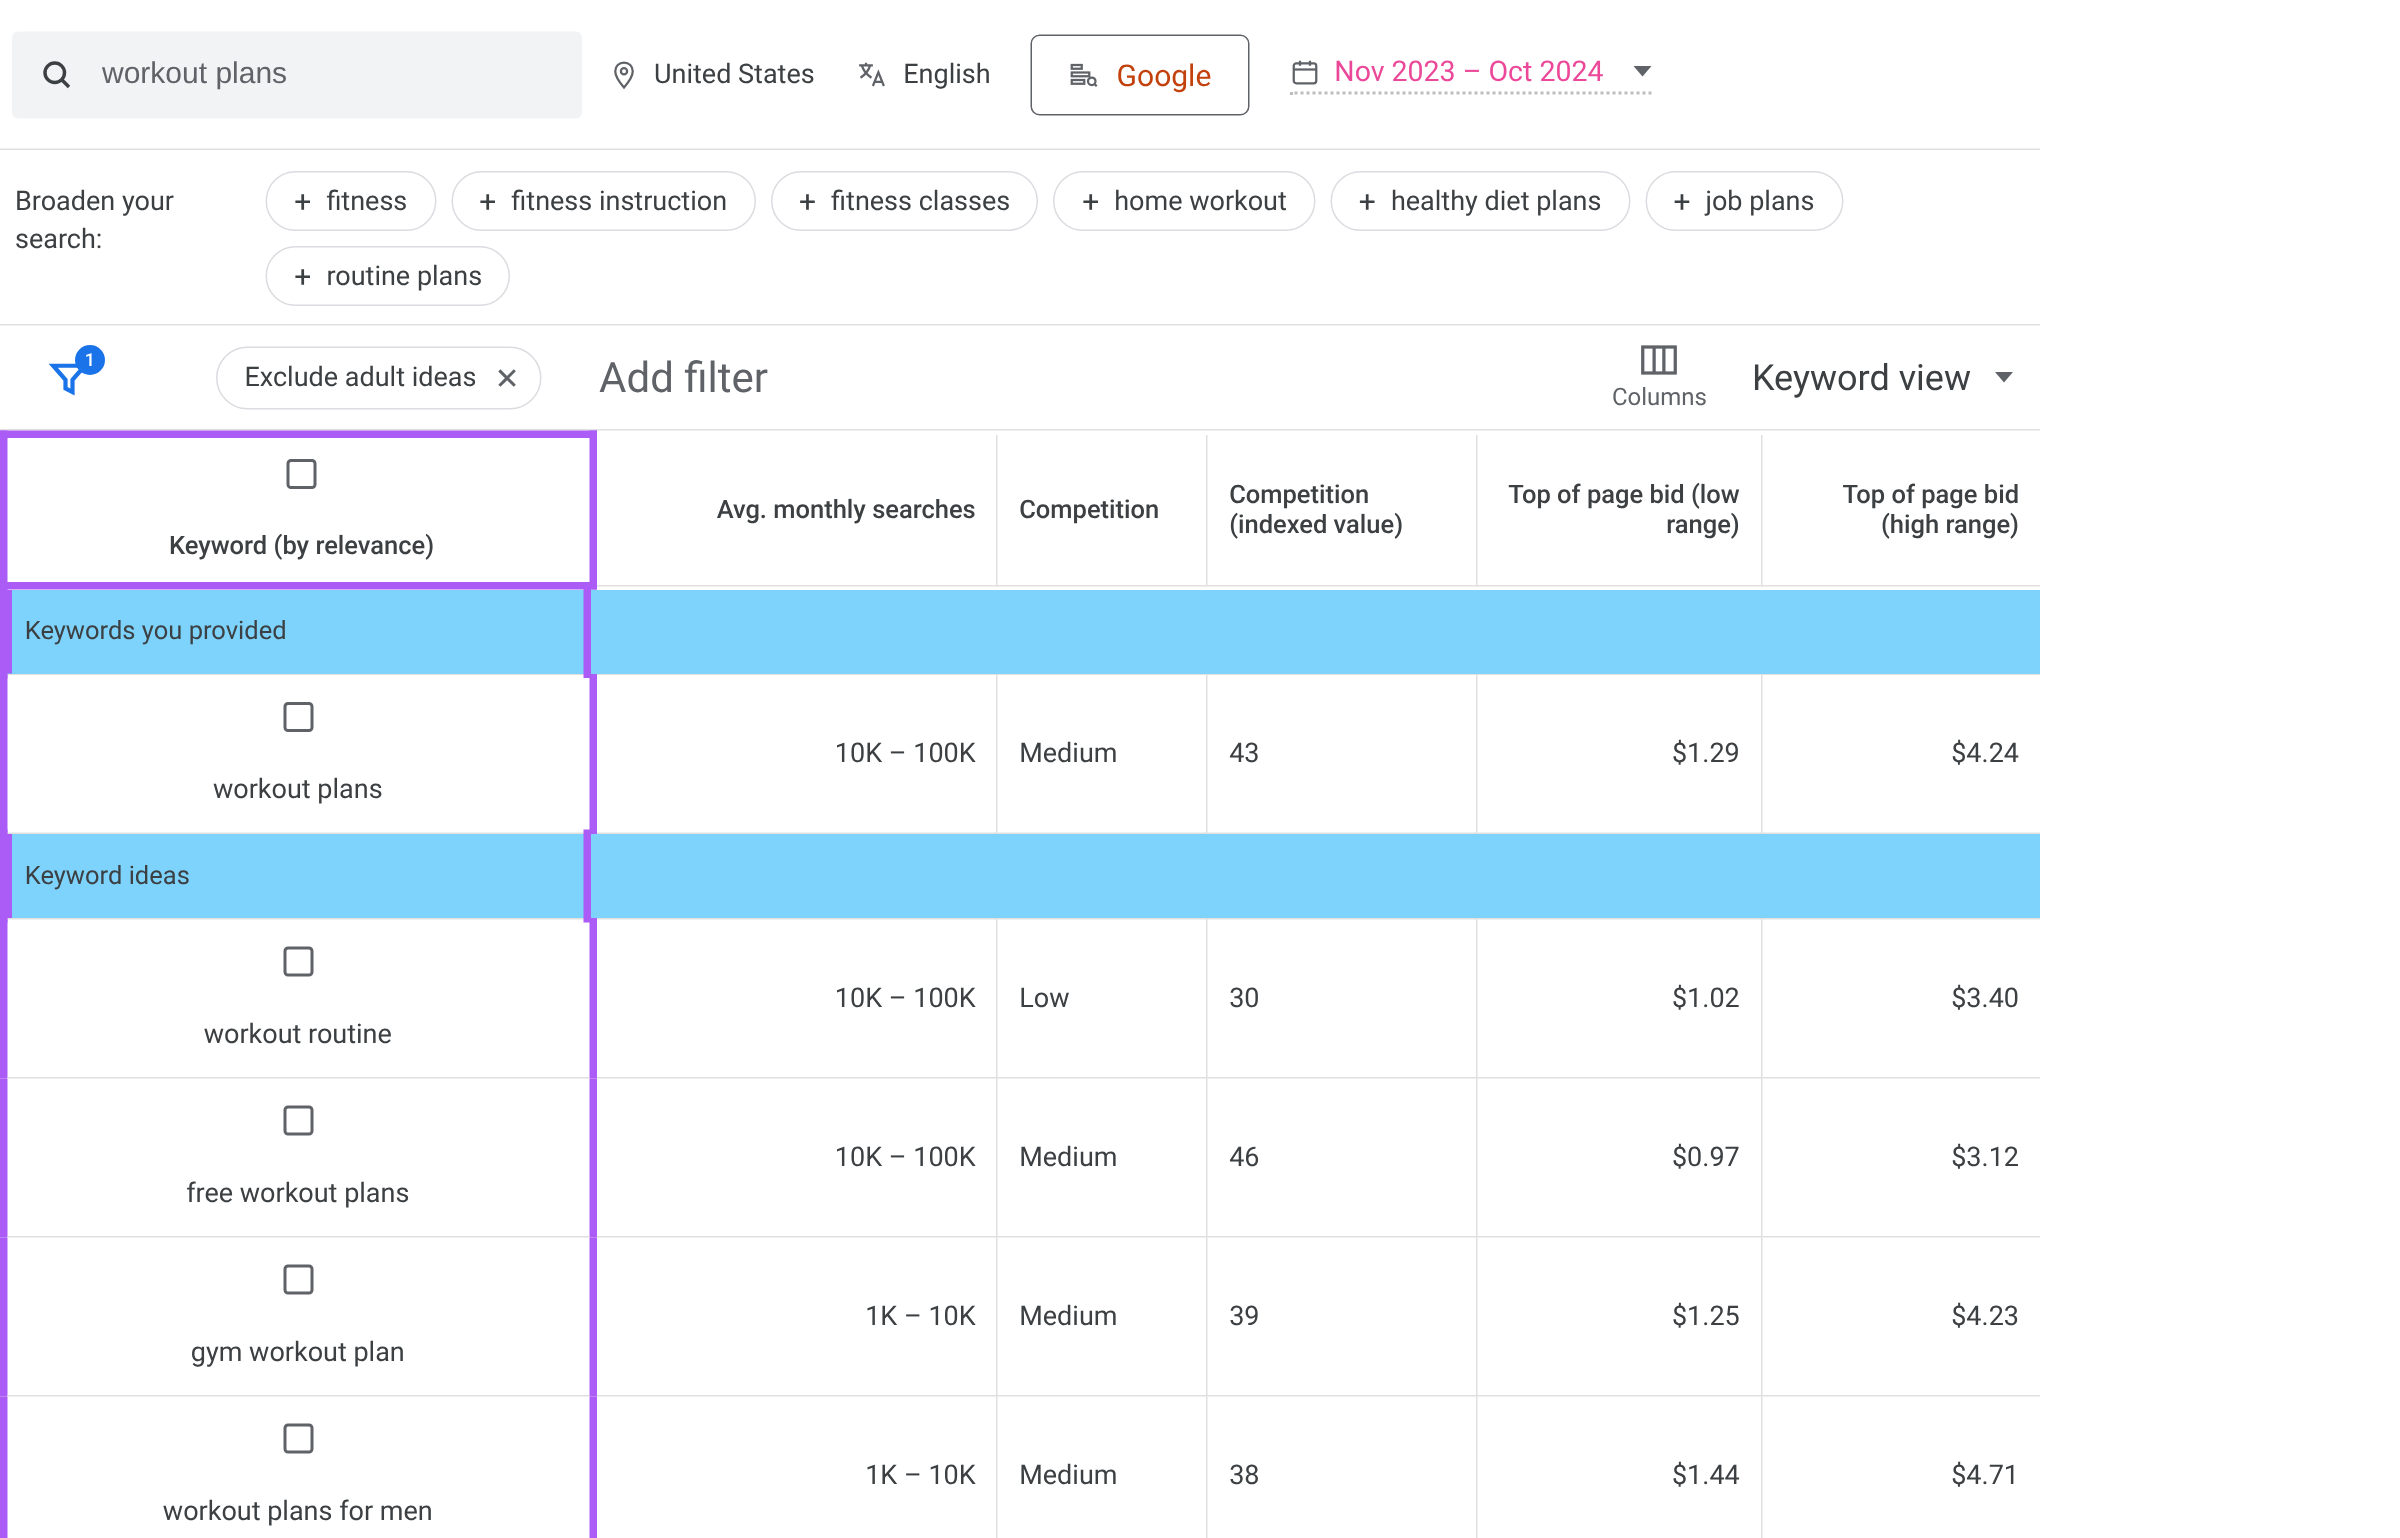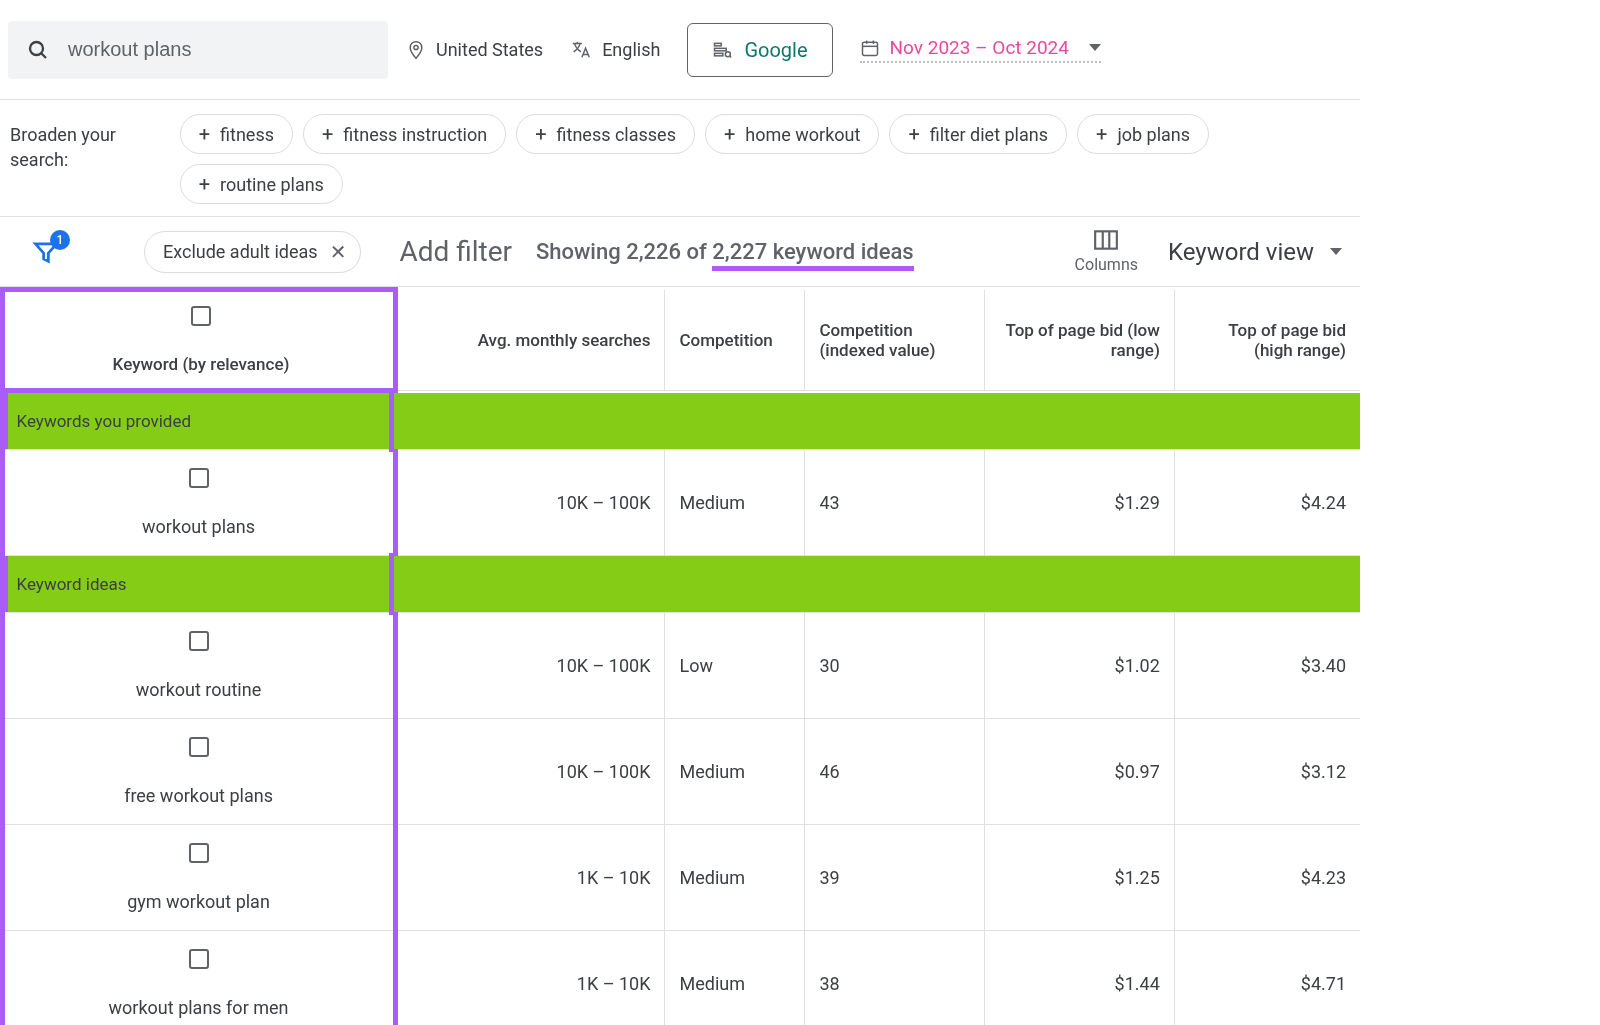--- a/index.html
+++ b/index.html
@@ -41,21 +41,21 @@
   .locale-item {
     display: flex; align-items: center; gap: 10px;
     font-size: 18px; color: #3c4043;
   }
   .network-box {
     display: flex; align-items: center; gap: 12px;
     border: 1.5px solid #5f6368;
     border-radius: 6px;
     padding: 14px 24px;
     font-size: 20px;
-    color: #0f766e;
+    color: #c2410c;
   }
   .date-group {
     display: flex; align-items: center; gap: 10px;
     font-size: 19px; color: #ec4899;
     border-bottom: 2px dotted #bdbdbd;
     padding-bottom: 2px;
   }
   .chevron-down {
     width: 0; height: 0;
     border-left: 6px solid transparent;
@@ -140,21 +140,21 @@
     height: 70px;
   }
   th.right, td.right { text-align: right; }
   .col-keyword { width: 394px; border-right: none; }
   .col-searches { width: 270px; }
   .col-comp { width: 140px; }
   .col-compidx { width: 180px; }
   .col-lowbid { width: 190px; }
   .col-highbid { width: 186px; }
   .section-row td {
-    background: #84cc16; font-size: 17px; color: #3c4043;
+    background: #7dd3fc; font-size: 17px; color: #3c4043;
     padding: 18px 14px; border-bottom: 1px solid #e0e0e0;
     border-right: none;
   }
   tbody td {
     font-size: 18px; color: #3c4043;
     padding: 18px 14px;
     border-bottom: 1px solid #e0e0e0;
     vertical-align: middle;
   }
   .checkbox {
@@ -250,21 +250,21 @@
       <div class="chip">
         <span class="plus">+</span>
         <span>fitness classes</span>
       </div>
       <div class="chip">
         <span class="plus">+</span>
         <span>home workout</span>
       </div>
       <div class="chip">
         <span class="plus">+</span>
-        <span>filter diet plans</span>
+        <span>healthy diet plans</span>
       </div>
       <div class="chip">
         <span class="plus">+</span>
         <span>job plans</span>
       </div>
       <div class="chip">
         <span class="plus">+</span>
         <span>routine plans</span>
       </div>
     </div>
@@ -275,23 +275,20 @@
     <svg width="28" height="28" viewBox="0 0 24 24" fill="none" stroke="#1a73e8" stroke-width="2.4">
         <path d="M3 5h18 L14 13 v7 l-4-2 v-5 L3 5z"></path>
       </svg>
     <span class="badge">1</span>
   </div>
   <div class="filter-chip">
     <span>Exclude adult ideas</span>
     <span class="close-x">✕</span>
   </div>
   <div class="add-filter">Add filter</div>
-  <div class="showing">
-    <span>Showing 2,226 of </span><span class="underline-purple">2,227 keyword ideas</span>
-  </div>
   <div class="right-tools">
     <div class="columns-btn">
       <span>
         <svg width="26" height="22" viewBox="0 0 24 20" fill="none" stroke="#5f6368" stroke-width="2">
             <rect x="2" y="2" width="20" height="16"></rect>
             <line x1="9" y1="2" x2="9" y2="18"></line>
             <line x1="15" y1="2" x2="15" y2="18"></line>
           </svg>
       </span>
       <span>Columns</span>

